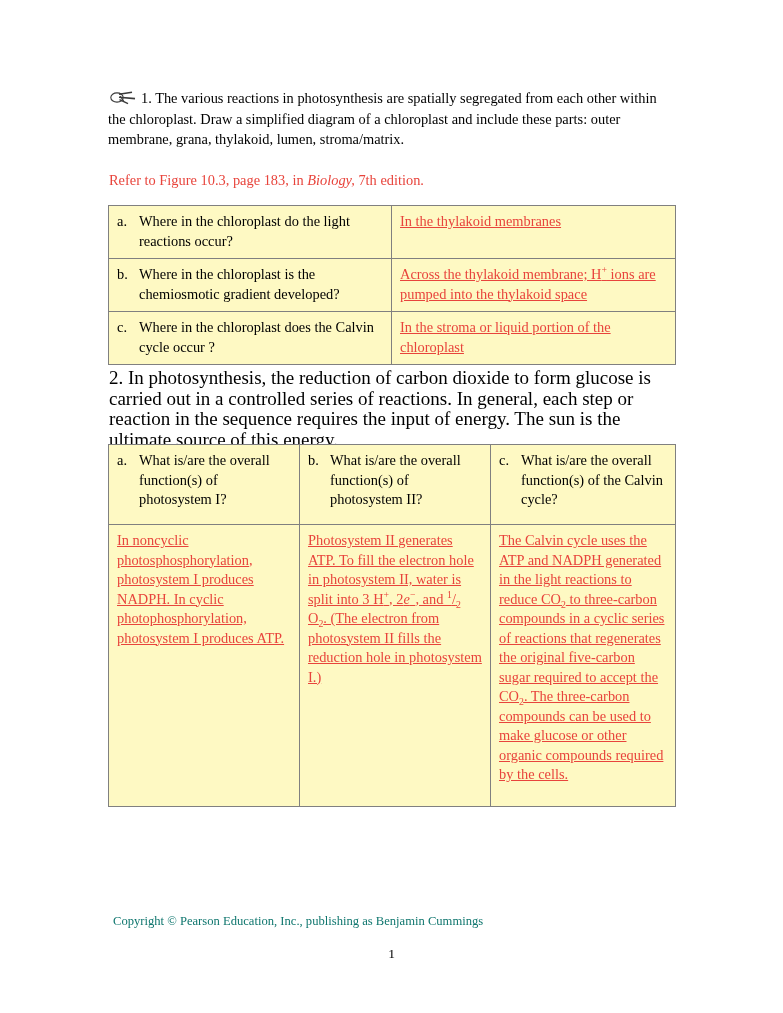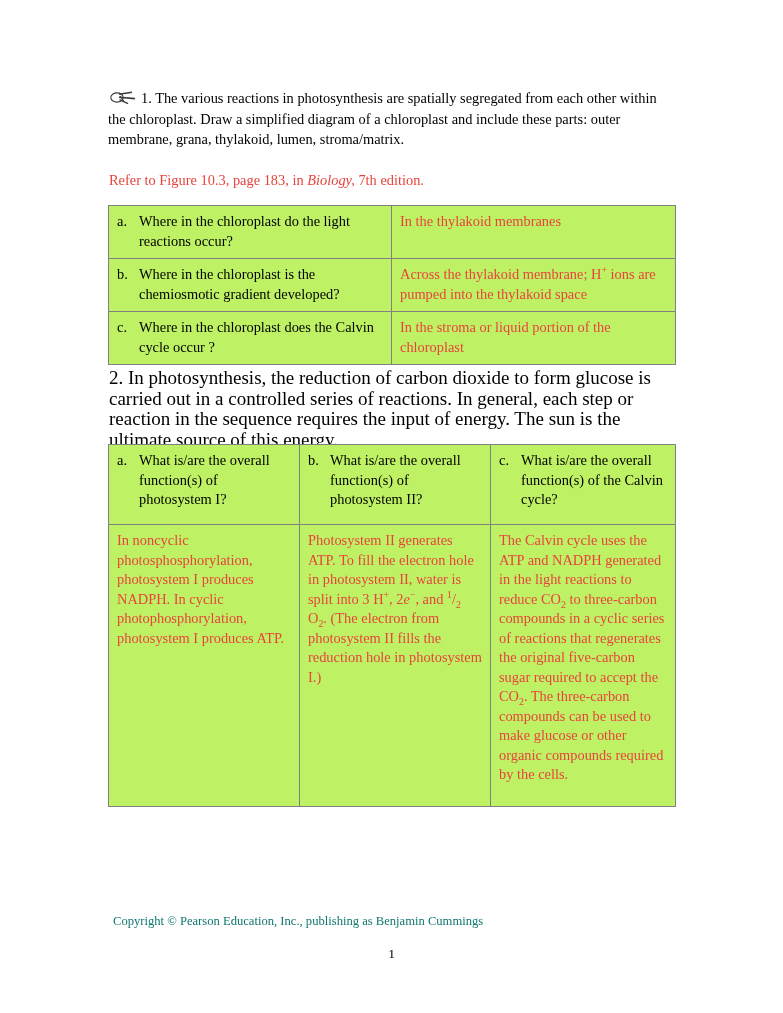--- a/index.html
+++ b/index.html
@@ -54,31 +54,31 @@
     line-height: 20px;
     color: #e8443c;
   }
   .refline .ital { }
 
   
   table.doc-table {
     position: absolute;
     border-collapse: collapse;
     table-layout: fixed;
-    background: #bef264;
+    background: #fef9c3;
   }
   table.doc-table td {
     border: 1px solid #808080;
     vertical-align: top;
     padding: 6px 8px 7px 8px;
     font-size: 14.4px;
     line-height: 19.5px;
   }
   td.qcell { color: #000; }
-  td.acell { color: #e8443c; }
+  td.acell { color: #e8443c; text-decoration: underline; }
 
   
   .lbl-row {
     display: block;
     padding-left: 22px;
     text-indent: -22px;
   }
   .lbl {
     display: inline-block;
     width: 22px;

